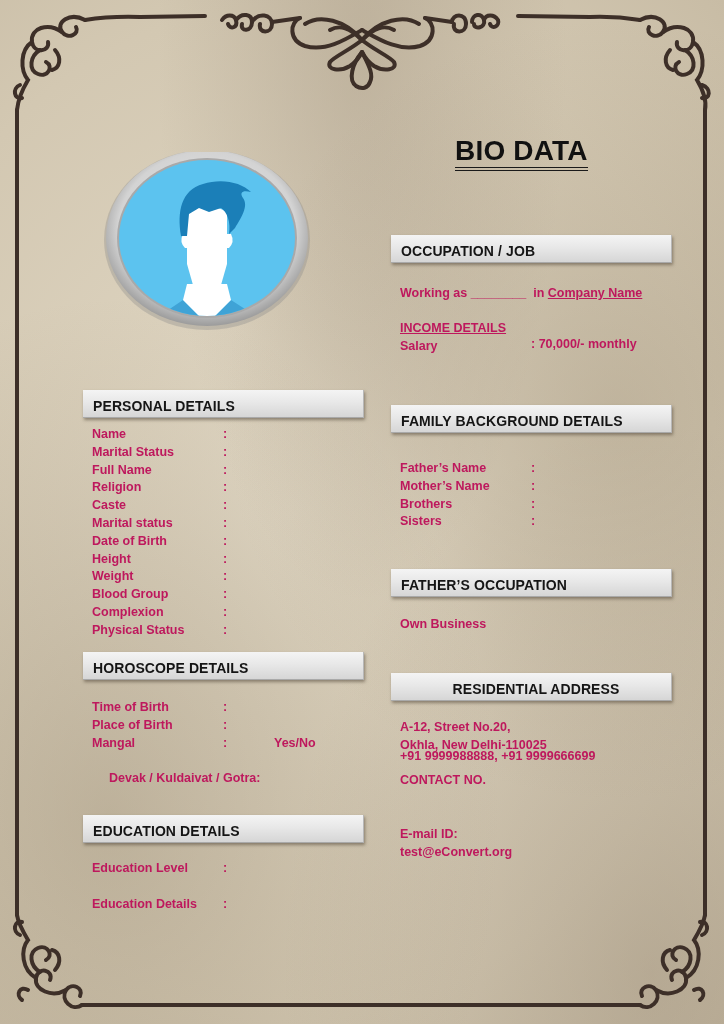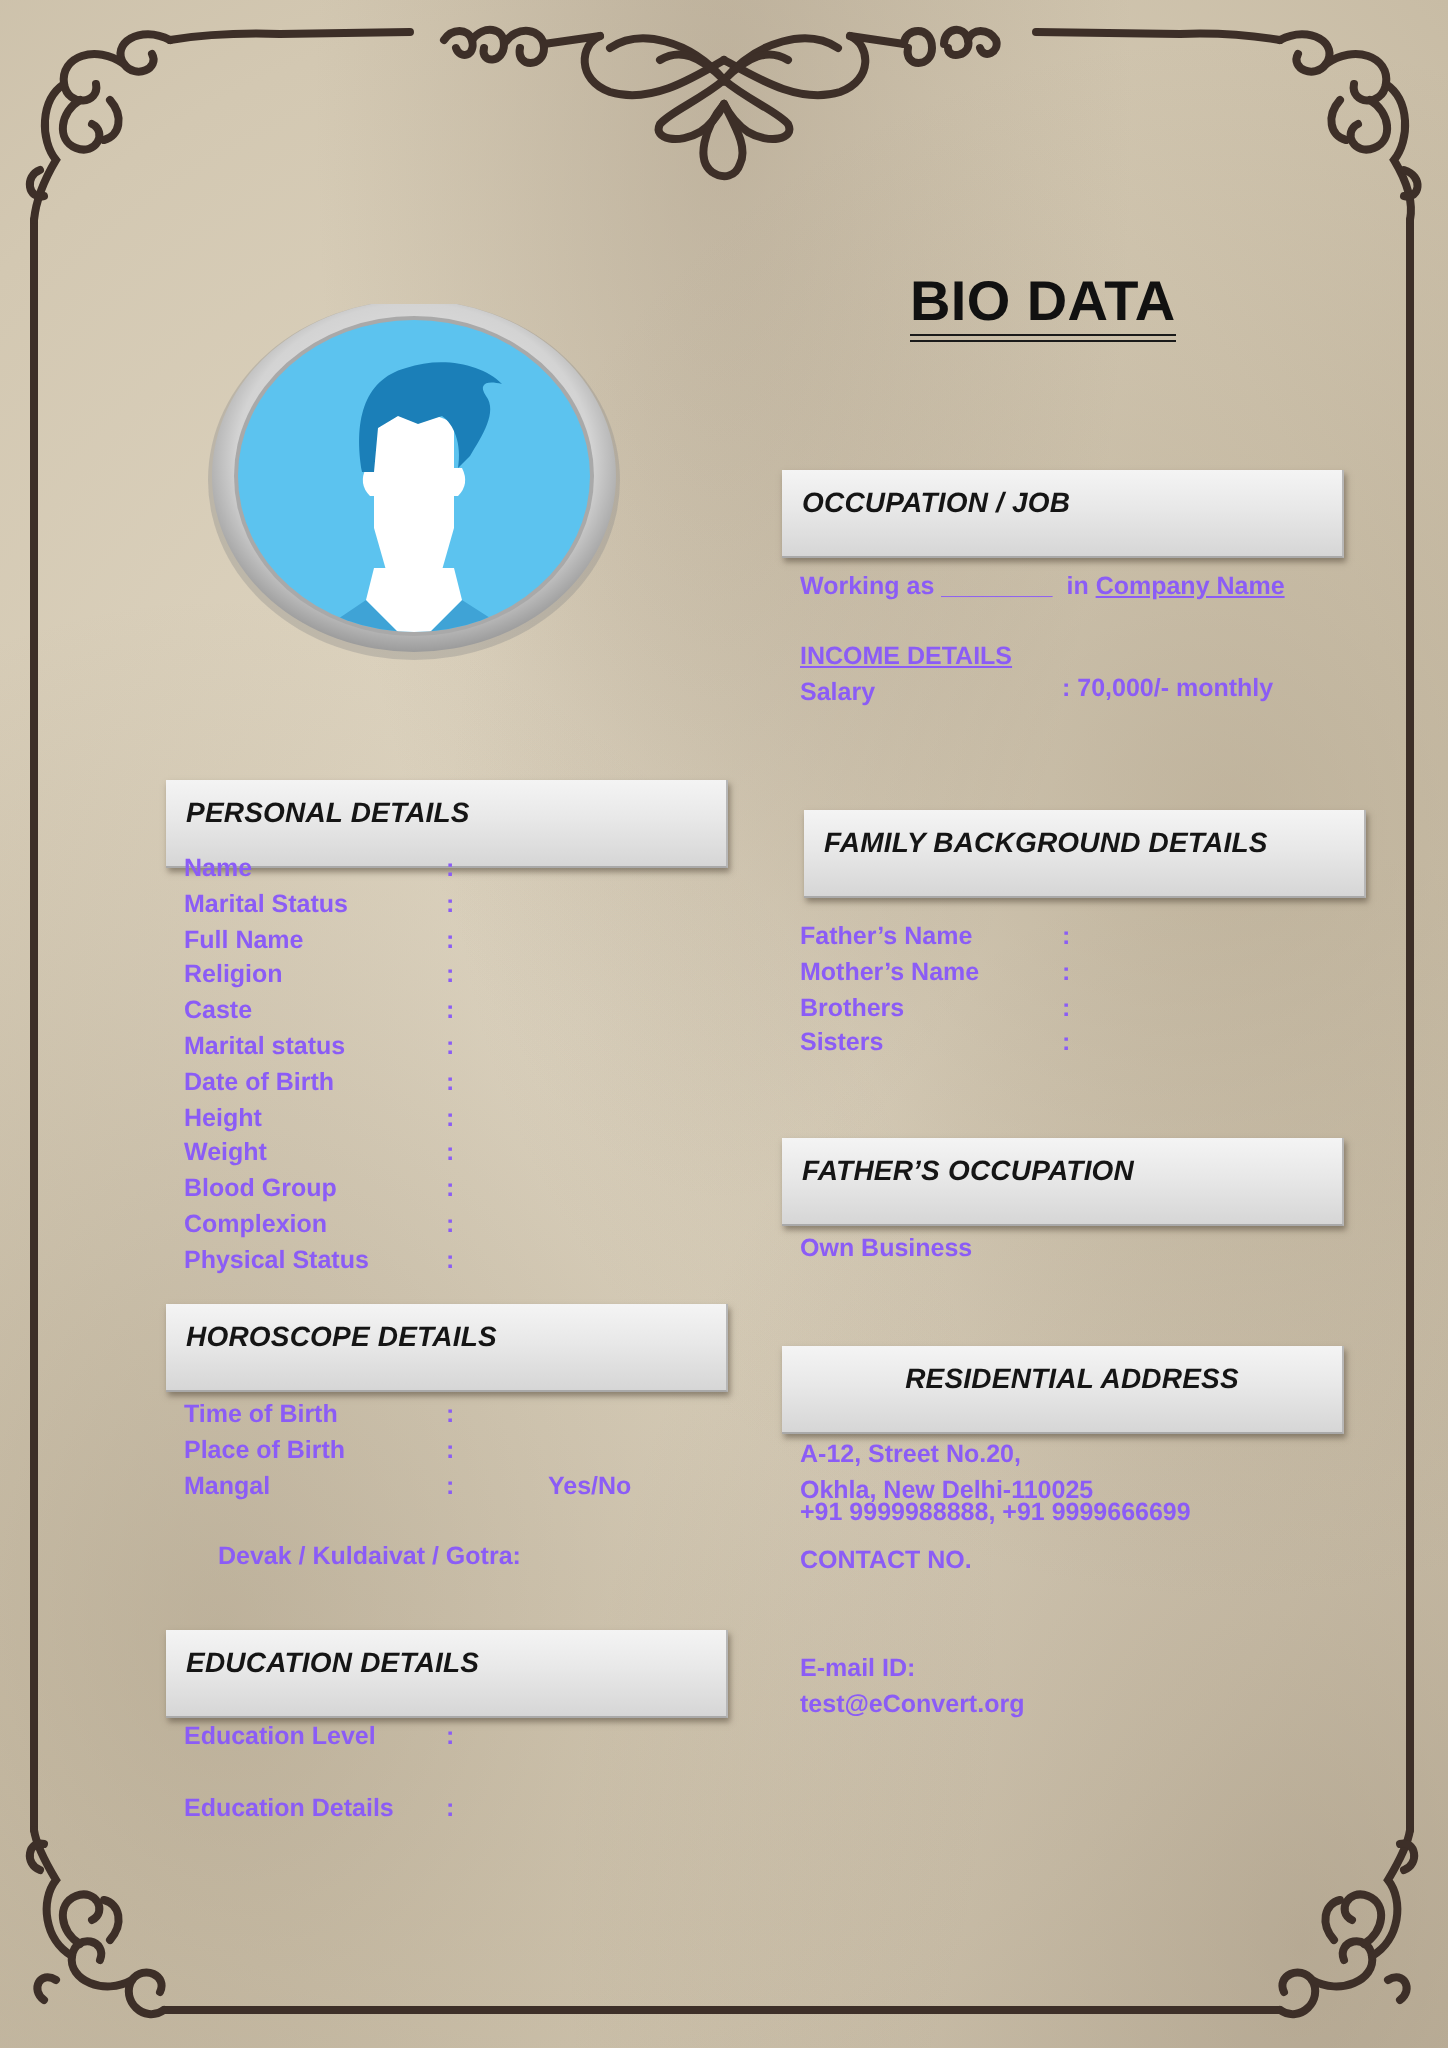--- a/index.html
+++ b/index.html
@@ -20,34 +20,33 @@
       position: absolute; left: 455px; top: 136px;
       font-size: 28px; font-weight: bold; letter-spacing: 0.2px;
       border-bottom: 4px double #1a1a1a; line-height: 30px; padding-bottom: 1px;
     }
 
     .avatar {
       position: absolute; left: 103px; top: 152px; width: 208px; height: 180px;
     }
 
     .bar {
-      position: absolute; height: 44px;
+      position: absolute; height: 28px;
       background: linear-gradient(180deg, #f4f4f4 0%, #e8e8e8 45%, #d6d6d6 100%);
       box-shadow: 1px 2px 3px rgba(80,70,55,0.55);
       border-bottom: 1px solid #a9a9a9;
       border-right: 1px solid #b7b7b7;
       font-size: 14px; font-weight: bold; line-height: 32px;
       padding-left: 10px; box-sizing: border-box; color: #151515;
       letter-spacing: 0.1px;
-      font-style: italic;
     }
     .bar.left { left: 83px; width: 281px; }
     .bar.right { left: 391px; width: 281px; }
 
-    .txt { position: absolute; font-size: 12.5px; font-weight: bold; line-height: 17.8px; white-space: nowrap; color: #8b5cf6; }
+    .txt { position: absolute; font-size: 12.5px; font-weight: bold; line-height: 17.8px; white-space: nowrap; color: #be185d; }
     .row { position: relative; height: 17.8px; }
     .row .lbl { position: absolute; left: 0; }
     .row .sep { position: absolute; }
     .row .val { position: absolute; margin-left: 40px; }
     .u { text-decoration: underline; }
   </style>
 </head>
 <body>
 
 <svg class="ornament" viewBox="0 0 724 1024" xmlns="http://www.w3.org/2000/svg">
@@ -144,21 +143,21 @@
   <span>Working as</span>
   <span>________</span>&nbsp;
   <span>in</span>
   <span class="u">Company Name</span>
 </div>
 
 <div class="txt u" style="left:400px; top:320px;">INCOME DETAILS</div>
 <div class="txt" style="left:400px; top:338px;">Salary</div>
 <div class="txt" style="left:531px; top:336px;">:  70,000/- monthly</div>
 
-<div class="bar right" style="top:405px;margin-left:11px;">FAMILY BACKGROUND DETAILS</div>
+<div class="bar right" style="top:405px;">FAMILY BACKGROUND DETAILS</div>
 <div class="txt" style="left:400px; top:460px; width:260px;">
   <div class="row">
       <span class="lbl">Father’s Name</span>
       <span class="sep" style="left:131px">:</span>
     </div>
   <div class="row">
       <span class="lbl">Mother’s Name</span>
       <span class="sep" style="left:131px">:</span>
     </div>
   <div class="row">

